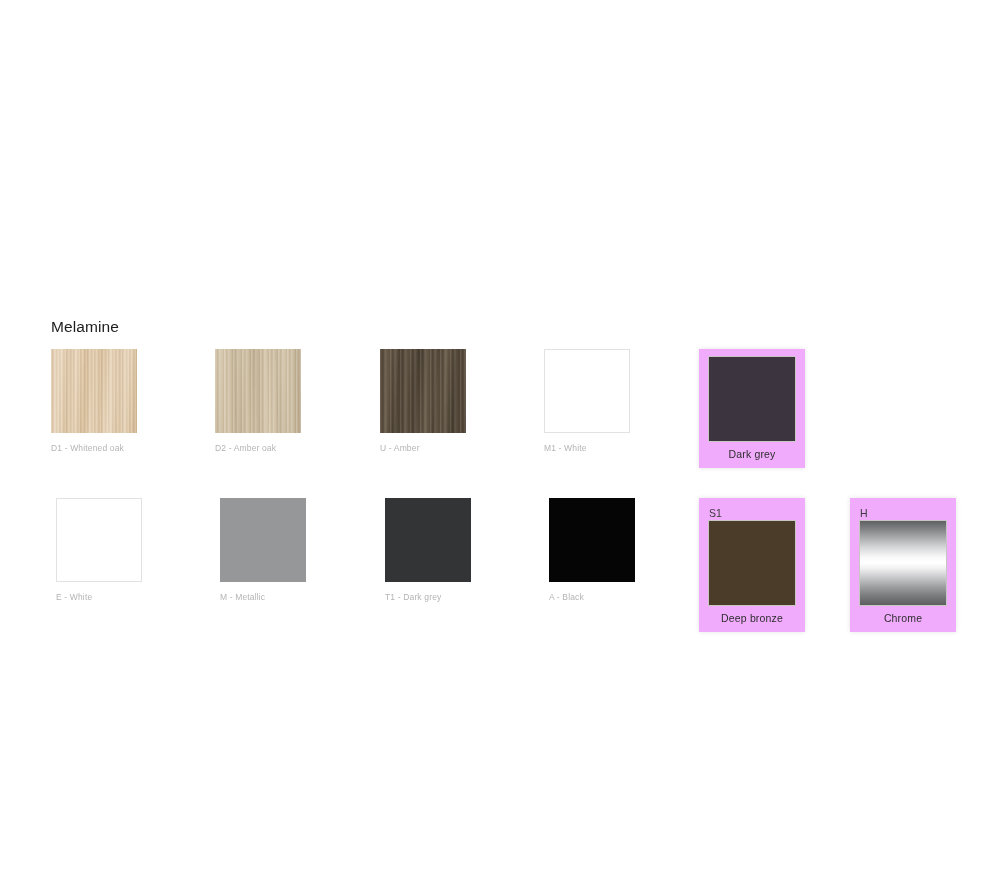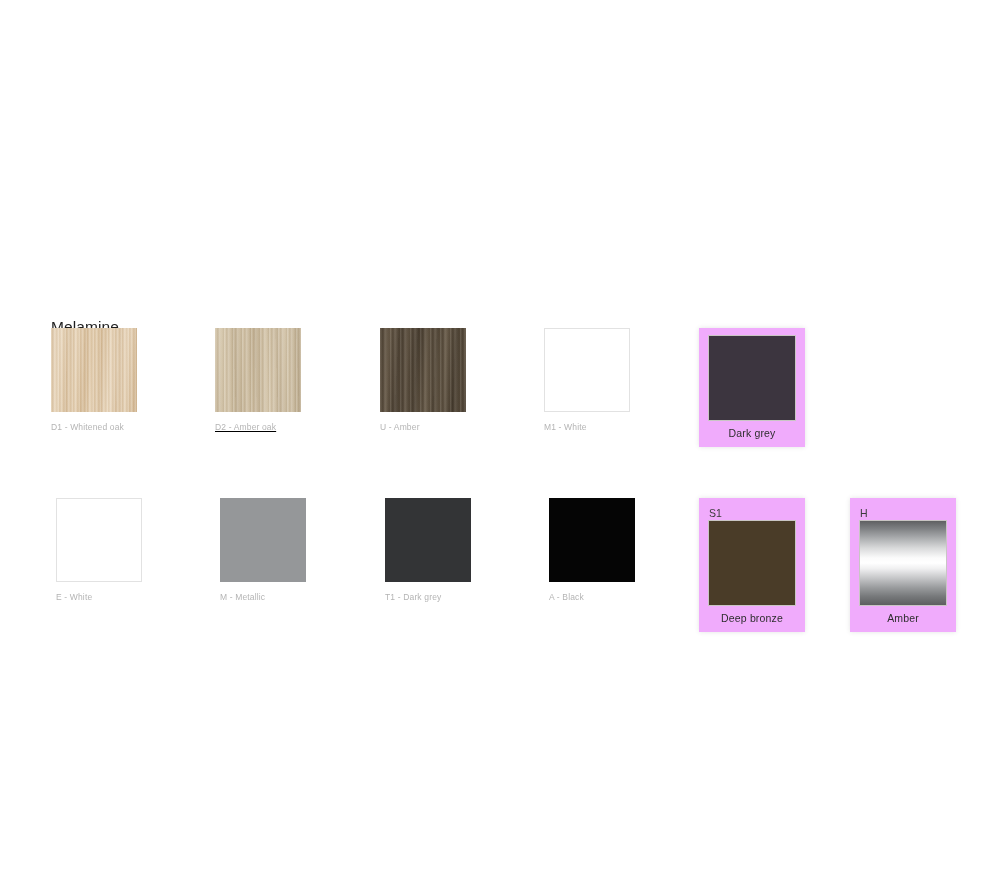--- a/index.html
+++ b/index.html
@@ -35,21 +35,21 @@
   }
   #section-melamine-title { left: 51px; top: 305px; }
   #section-metal-title    { left: 55px; top: 484px; }
 
   
   .swatch-row {
     position: absolute;
     left: 0;
     width: 1000px;
   }
-  #row-melamine { top: 328px; height: 120px; }
+  #row-melamine { top: 349px; height: 120px; }
   #row-metal    { top: 498px; height: 130px; }
 
   .swatch-cell {
     position: absolute;
     top: 0;
     text-align: left;
   }
 
   .swatch-card {
     position: relative;
@@ -179,21 +179,21 @@
 
   <h2 class="section-title" id="section-melamine-title">Melamine</h2>
 
   <div class="swatch-row" id="row-melamine">
       <div class="swatch-cell" style="left: 51px;">
         <div class="swatch-card">
           <div class="swatch-tile tex-whitened-oak"></div>
           <div class="swatch-label">D1 - Whitened oak</div>
         </div>
       </div>
-      <div class="swatch-cell" style="left: 215px; text-decoration: underline;">
+      <div class="swatch-cell" style="left: 215px;">
         <div class="swatch-card">
           <div class="swatch-tile tex-amber-oak"></div>
           <div class="swatch-label">D2 - Amber oak</div>
         </div>
       </div>
       <div class="swatch-cell" style="left: 380px;">
         <div class="swatch-card">
           <div class="swatch-tile tex-walnut"></div>
           <div class="swatch-label">U - Amber</div>
         </div>
@@ -243,18 +243,18 @@
         <div class="swatch-card featured">
           <div class="code-above">S1</div>
           <div class="swatch-tile tex-deep-bronze framed"></div>
           <div class="swatch-label dark">Deep bronze</div>
         </div>
       </div>
       <div class="swatch-cell" style="left: 850px;">
         <div class="swatch-card featured">
           <div class="code-above">H</div>
           <div class="swatch-tile tex-chrome framed"></div>
-          <div class="swatch-label dark">Amber</div>
+          <div class="swatch-label dark">Chrome</div>
         </div>
       </div>
     </div>
 
 </div>
 
 </body></html>

